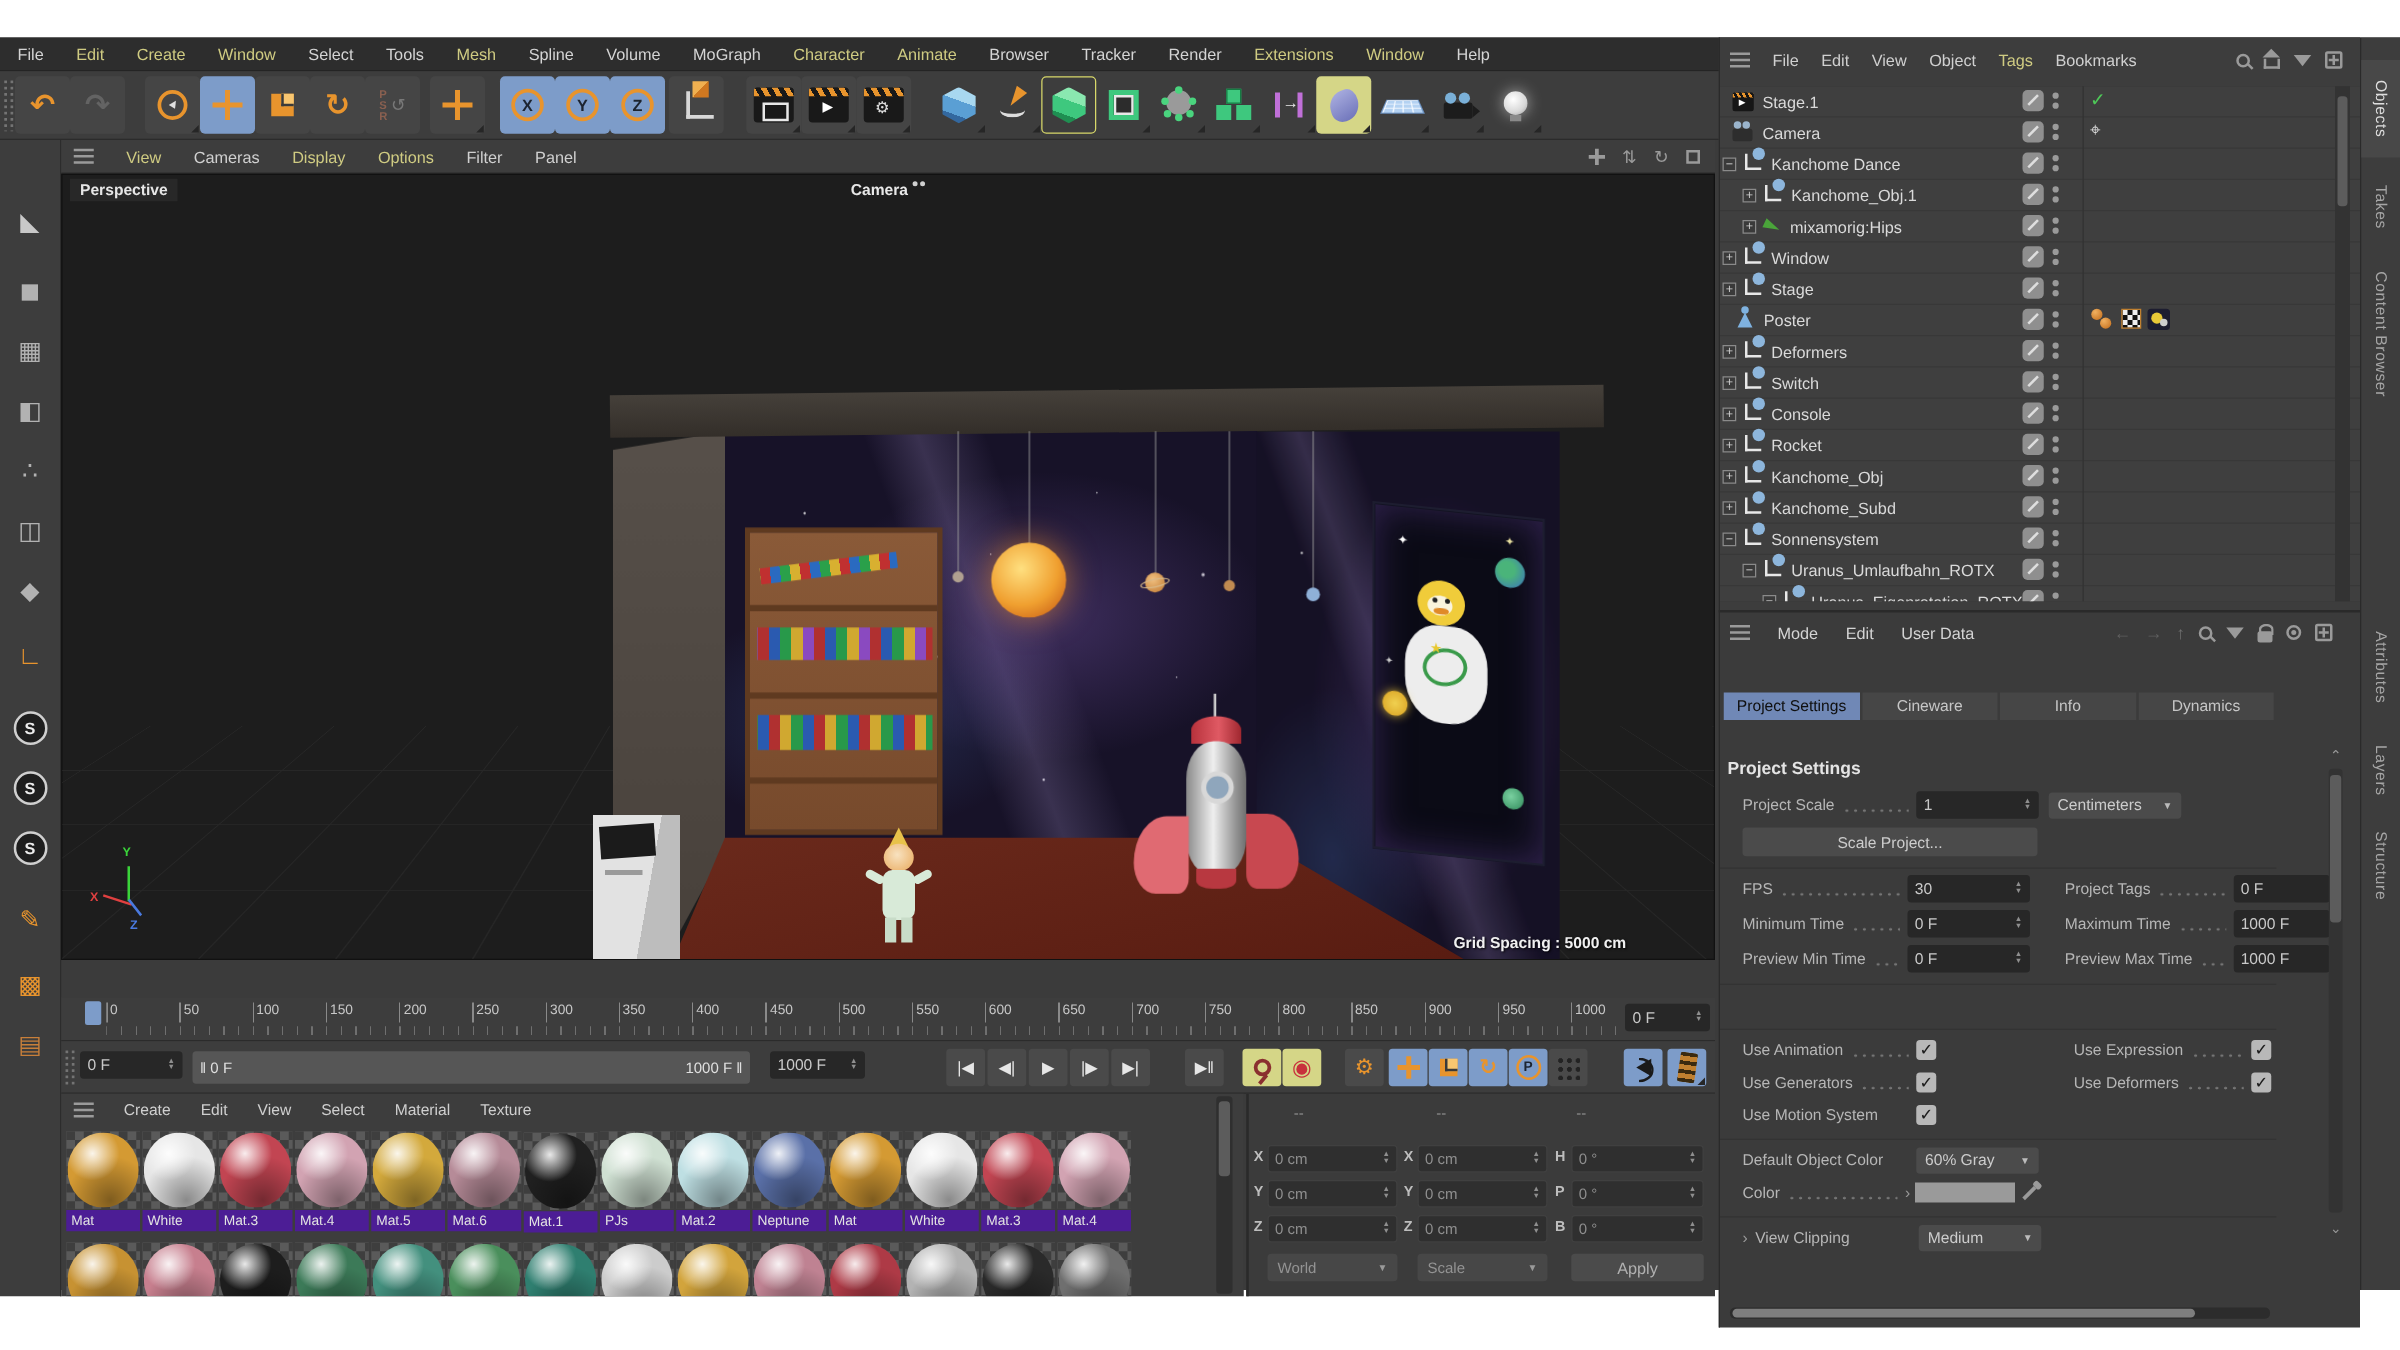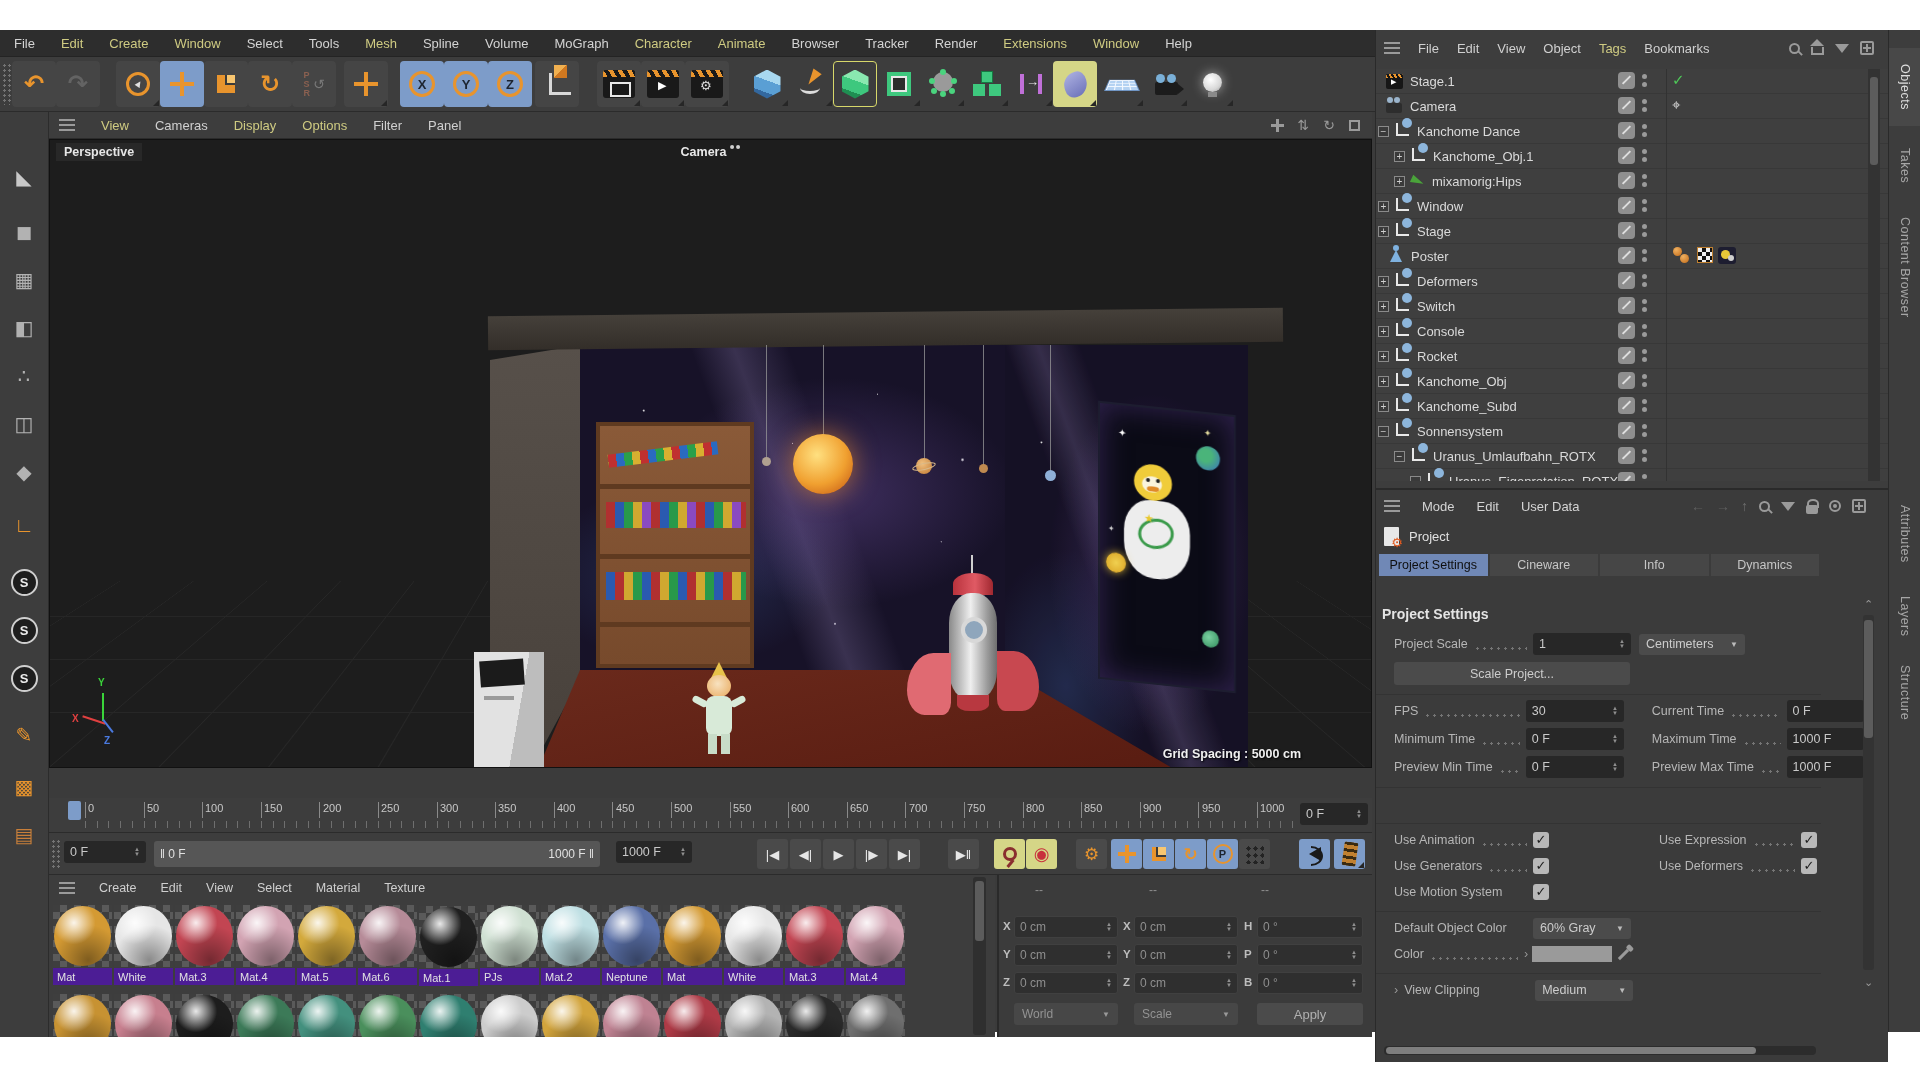--- a/index.html
+++ b/index.html
@@ -1081,24 +1081,20 @@
         <span style="color:#5f5f5f">←</span>
         <span style="color:#5f5f5f">→</span>
         <span style="color:#6f6f6f">↑</span>
         <span class="ic-search"></span>
         <span class="ic-funnel"></span>
         <span class="ic-lock"></span>
         <span class="ic-target"></span>
         <span class="ic-plusbox"></span>
       </span>
     </div>
-    <div class="objrow">
-      <span class="ic-doc"></span>
-      <span>Project</span>
-    </div>
     <div class="tabs" style="top:64px">
       <div class="tab sel">Project Settings</div>
       <div class="tab">Cineware</div>
       <div class="tab">Info</div>
       <div class="tab">Dynamics</div>
     </div>
     <div class="aheading" style="top:116px">Project Settings</div>
     <div class="arow" style="top:143px;width:440px">
       <span class="albl" style="width:139px">
             <span>Project Scale</span>
@@ -1126,21 +1122,21 @@
             <span class="ld"></span>
           </span>
       <div class="inp afield">
             <span>30</span>
             <span class="updn">
               <span>▲</span>
               <span>▼</span>
             </span>
           </div>
       <span class="albl" style="width:142px;margin-left:28px">
-            <span>Current Time</span>
+            <span>Project Tags</span>
             <span class="ld"></span>
           </span>
       <div class="inp" style="width:81px">
             <span>0 F</span>
           </div>
     </div>
     <div class="arow" style="top:238px;width:470px">
       <span class="albl" style="width:139px">
             <span>Minimum Time</span>
             <span class="ld"></span>

